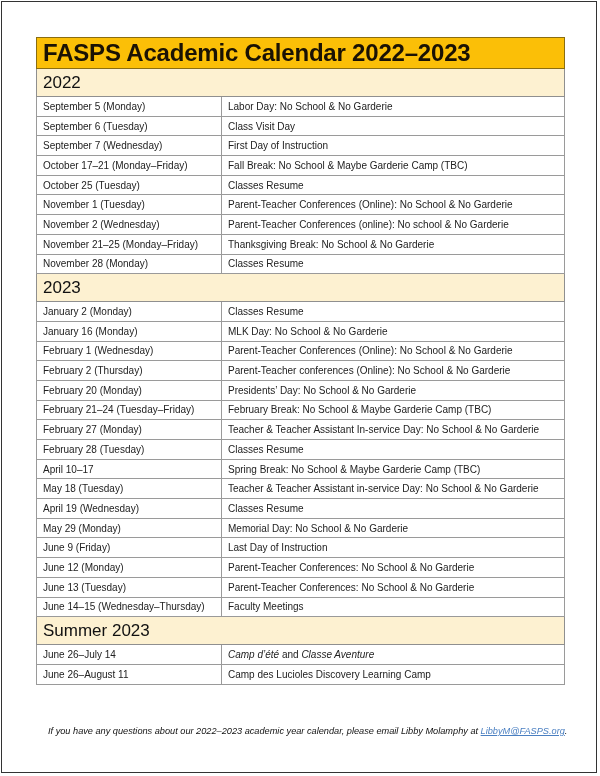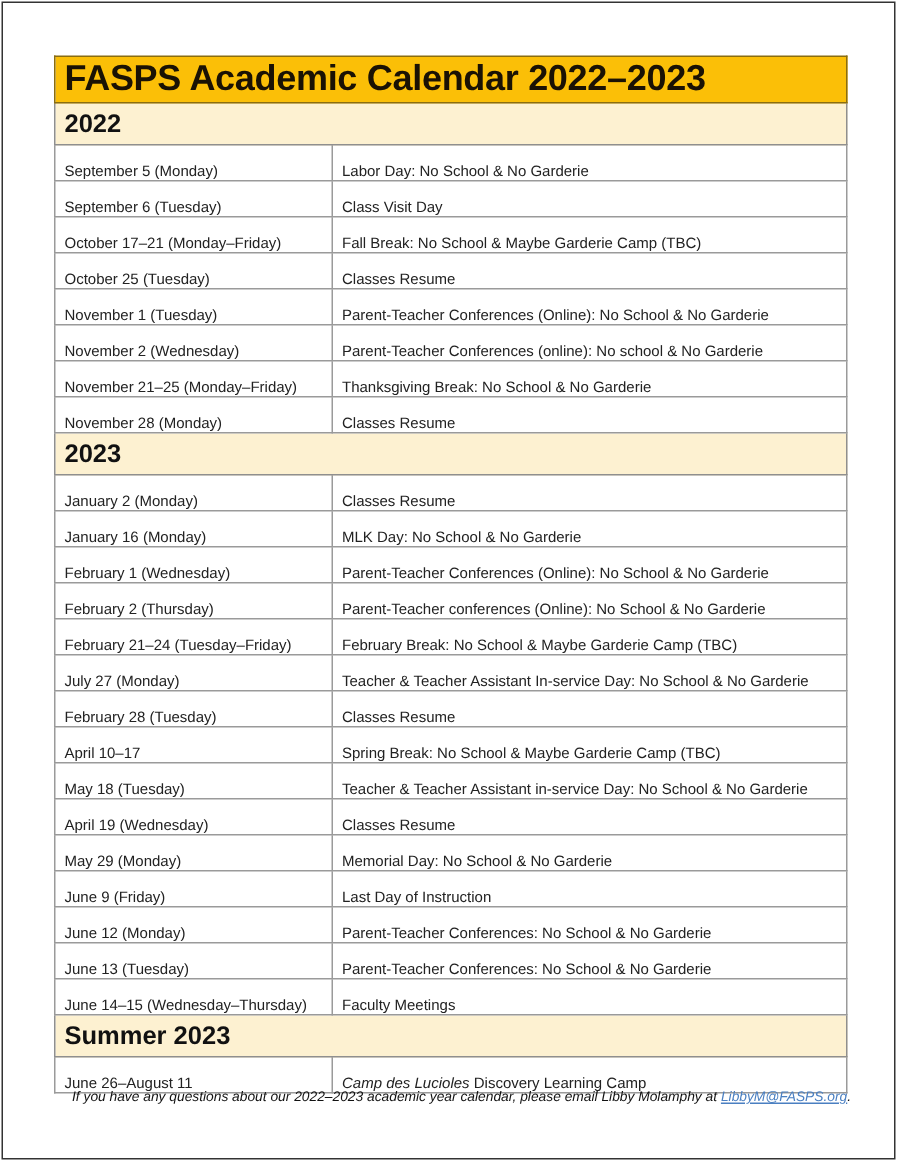--- a/index.html
+++ b/index.html
@@ -19,26 +19,26 @@
   .cal-table td { box-sizing: border-box; }
   .title-cell {
     background: #fbbf07; border: 1px solid #8a6d10;
     height: 31px; padding: 0 0 0 6px;
     font-size: 24px; font-weight: bold; color: #1a1204;
     letter-spacing: -0.2px; vertical-align: middle;
   }
   .section-cell {
     background: #fdf1d1; border: 1px solid #8f8f8f;
     height: 28px; padding: 0 0 0 6px;
-    font-size: 17px; font-weight: bold; color: #111;
+    font-size: 17px; font-weight: normal; color: #111;
     vertical-align: middle;
   }
   .row-cell {
     border: 1px solid #9a9a9a; height: 19.7px;
-    font-size: 10px; color: #222; padding: 12px 0 0 6px;
+    font-size: 10px; color: #222; padding: 0 0 0 6px;
     white-space: nowrap; overflow: hidden; vertical-align: middle;
   }
   .col-date { width: 185px; }
   .col-event { width: 343px; }
   .footer-note {
     position: absolute; left: 48px; top: 726px; width: 540px;
     font-size: 9.2px; font-style: italic; color: #111; white-space: nowrap;
   }
   .footer-link { color: #4a7fc1; text-decoration: underline; }
 </style>
@@ -59,20 +59,24 @@
   <tr>
         <td class="section-cell" colspan="2">2022</td>
       </tr>
       <tr>
         <td class="row-cell">September 5 (Monday)</td>
         <td class="row-cell">Labor Day: No School &amp; No Garderie</td>
       </tr>
       <tr>
         <td class="row-cell">September 6 (Tuesday)</td>
         <td class="row-cell">Class Visit Day</td>
+      </tr>
+      <tr>
+        <td class="row-cell">September 7 (Wednesday)</td>
+        <td class="row-cell">First Day of Instruction</td>
       </tr>
       <tr>
         <td class="row-cell">October 17–21 (Monday–Friday)</td>
         <td class="row-cell">Fall Break: No School &amp; Maybe Garderie Camp (TBC)</td>
       </tr>
       <tr>
         <td class="row-cell">October 25 (Tuesday)</td>
         <td class="row-cell">Classes Resume</td>
       </tr>
       <tr>
@@ -104,25 +108,29 @@
       </tr>
       <tr>
         <td class="row-cell">February 1 (Wednesday)</td>
         <td class="row-cell">Parent-Teacher Conferences (Online): No School &amp; No Garderie</td>
       </tr>
       <tr>
         <td class="row-cell">February 2 (Thursday)</td>
         <td class="row-cell">Parent-Teacher conferences (Online): No School &amp; No Garderie</td>
       </tr>
       <tr>
+        <td class="row-cell">February 20 (Monday)</td>
+        <td class="row-cell">Presidents’ Day: No School &amp; No Garderie</td>
+      </tr>
+      <tr>
         <td class="row-cell">February 21–24 (Tuesday–Friday)</td>
         <td class="row-cell">February Break: No School &amp; Maybe Garderie Camp (TBC)</td>
       </tr>
       <tr>
-        <td class="row-cell">July 27 (Monday)</td>
+        <td class="row-cell">February 27 (Monday)</td>
         <td class="row-cell">Teacher &amp; Teacher Assistant In-service Day: No School &amp; No Garderie</td>
       </tr>
       <tr>
         <td class="row-cell">February 28 (Tuesday)</td>
         <td class="row-cell">Classes Resume</td>
       </tr>
       <tr>
         <td class="row-cell">April 10–17</td>
         <td class="row-cell">Spring Break: No School &amp; Maybe Garderie Camp (TBC)</td>
       </tr>
@@ -151,19 +159,23 @@
         <td class="row-cell">Parent-Teacher Conferences: No School &amp; No Garderie</td>
       </tr>
       <tr>
         <td class="row-cell">June 14–15 (Wednesday–Thursday)</td>
         <td class="row-cell">Faculty Meetings</td>
       </tr>
       <tr>
         <td class="section-cell" colspan="2">Summer 2023</td>
       </tr>
       <tr>
+        <td class="row-cell">June 26–July 14</td>
+        <td class="row-cell"><span style="font-style: italic;">Camp d’été</span><span> and </span><span style="font-style: italic;">Classe Aventure</span></td>
+      </tr>
+      <tr>
         <td class="row-cell">June 26–August 11</td>
-        <td class="row-cell"><span style="font-style: italic;">Camp des Lucioles</span><span> Discovery Learning Camp</span></td>
+        <td class="row-cell"><span style="">Camp des Lucioles</span><span> Discovery Learning Camp</span></td>
       </tr>
     </tbody>
 </table>
 
 <div class="footer-note"><span>If you have any questions about our 2022–2023 academic year calendar, please email Libby Molamphy at </span><span class="footer-link">LibbyM@FASPS.org</span><span>.</span></div>
 
 </body></html>

